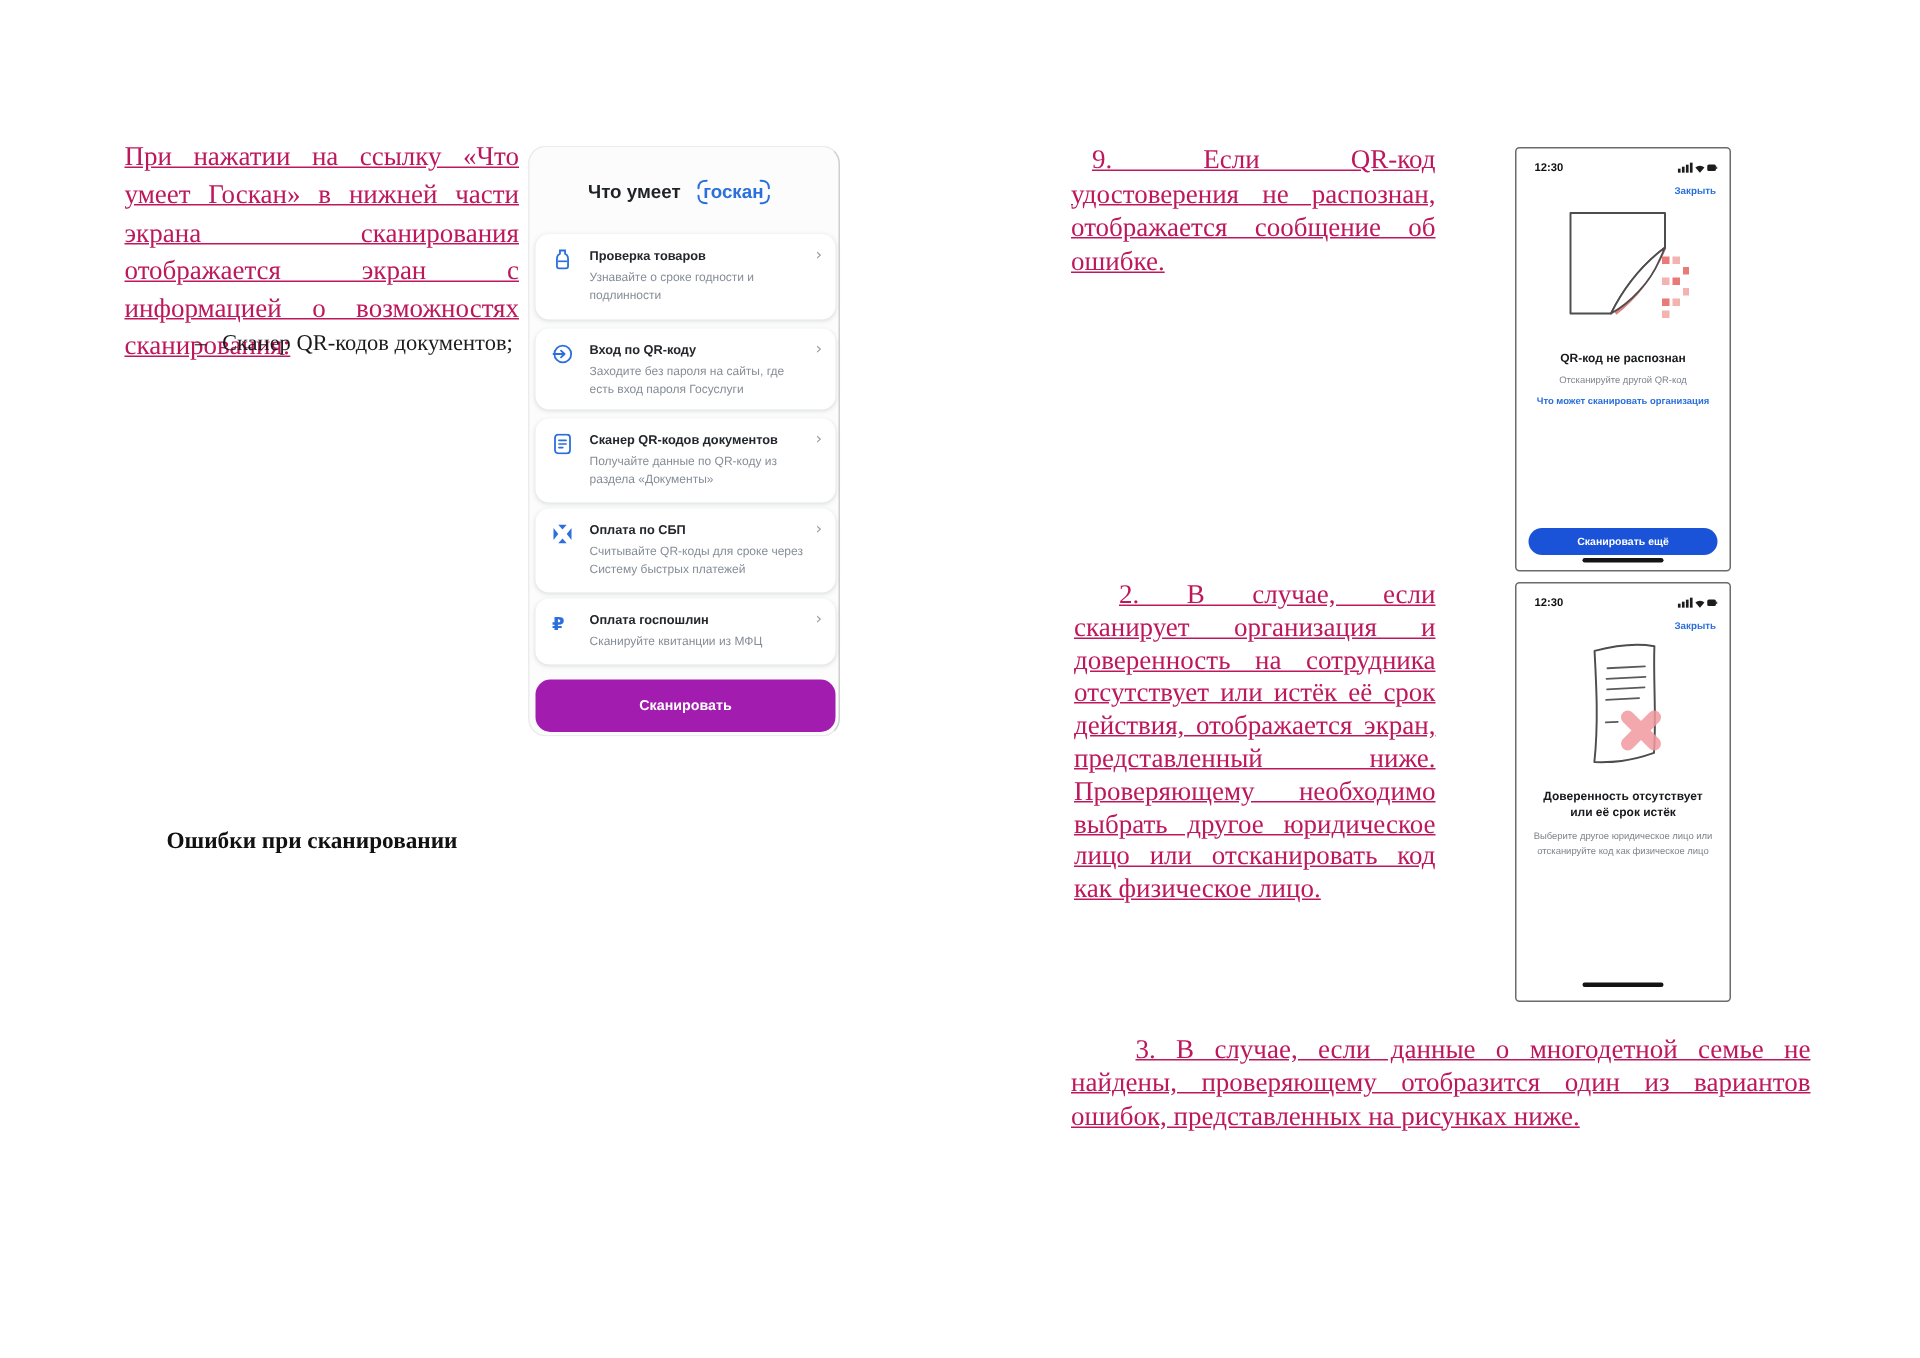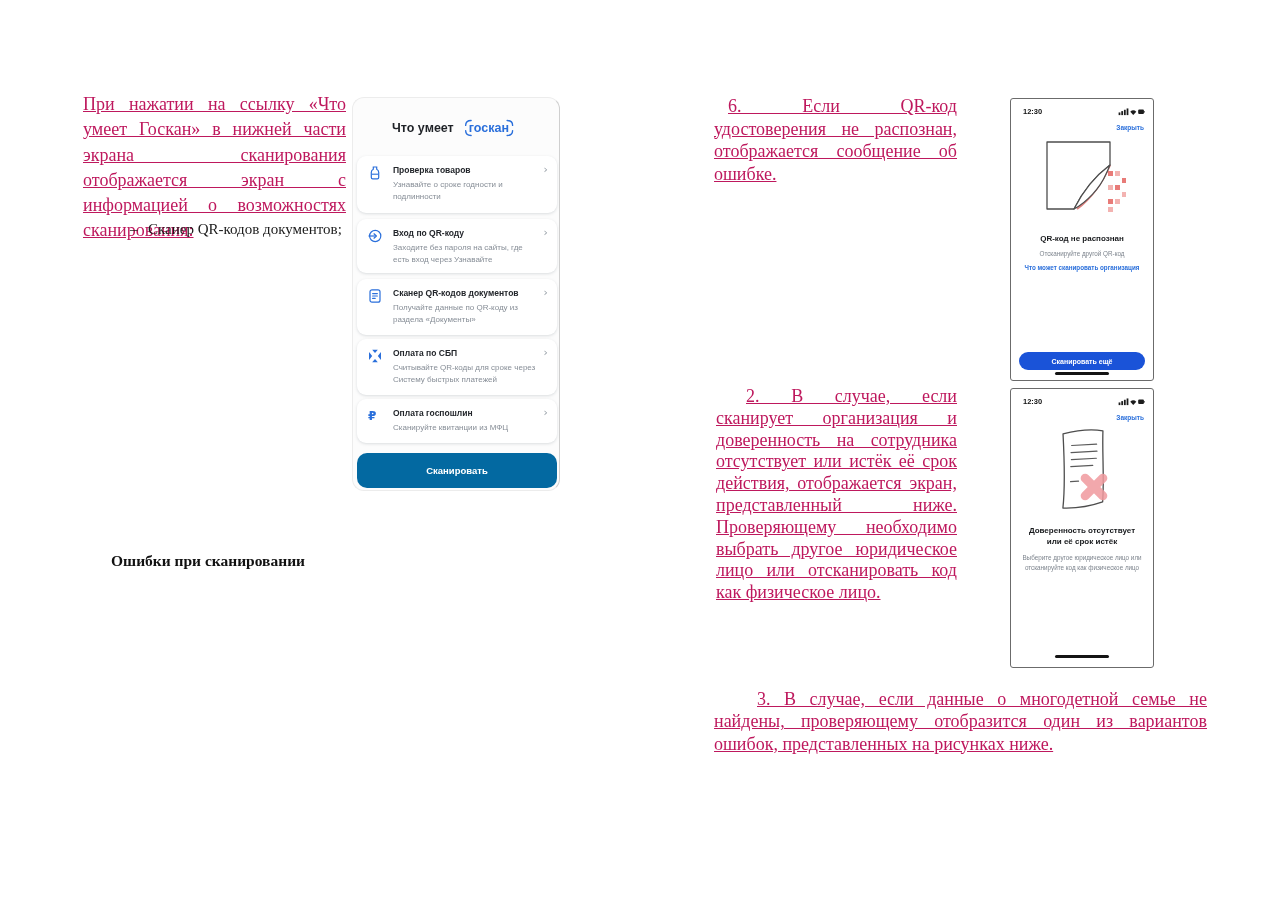--- a/index.html
+++ b/index.html
@@ -30,21 +30,21 @@
 
   .card { position:absolute; left:4px; width:200px; background:#ffffff; border-radius:9px;
           box-shadow:0 1px 3px rgba(120,130,140,0.25); padding:9px 20px 8px 36px; }
   .card-icon { position:absolute; left:11px; top:10px; width:14px; height:14px; color:#2a6fdb; }
   .card-title { font-size:8.5px; font-weight:bold; color:#23262b; line-height:1.3; }
   .card-sub   { font-size:8px; color:#868d96; line-height:1.5; margin-top:3px; }
   .chev { position:absolute; right:9px; top:8px; color:#98a0a8; font-size:11px; line-height:1; font-family:"DejaVu Sans",sans-serif; }
   .ruble-glyph { font-size:12px; font-weight:bold; color:#2a6fdb; font-family:"DejaVu Sans",sans-serif; line-height:14px; }
 
   .scan-btn { position:absolute; left:4px; top:355px; width:200px; height:35px; border:none;
-              border-radius:10px; background:#0369a1; color:#ffffff; font-size:9.5px; font-weight:bold;
+              border-radius:10px; background:#a21caf; color:#ffffff; font-size:9.5px; font-weight:bold;
               font-family:"Liberation Sans", sans-serif; display:flex; align-items:center; justify-content:center; cursor:pointer; }
 
   
   .phone { position:absolute; width:144px; background:#ffffff; border:1px solid #6b6b6b;
            border-radius:3px; font-family:"Liberation Sans", sans-serif; }
   .phone-1 { left:1010px; top:98px;  height:283px; }
   .phone-2 { left:1010px; top:388px; height:280px; }
   .p-time  { position:absolute; left:12px; top:8px; font-size:7.5px; font-weight:bold; color:#111; }
   .p-status{ position:absolute; right:8px; top:9px; width:27px; height:8px; }
   .p-close { position:absolute; right:9px; top:25px; font-size:6.5px; font-weight:bold; color:#2a6fdb; cursor:pointer; }
@@ -94,21 +94,21 @@
 
   <div class="card" style="top:121px;height:54px;">
     <span class="card-icon">
       <svg viewBox="0 0 14 14" fill="none">
           <circle cx="7.2" cy="7" r="5.6" stroke="#2a6fdb" stroke-width="1.2"></circle>
           <path d="M0.5,7 h7.5" stroke="#2a6fdb" stroke-width="1.2"></path>
           <path d="M6,4.8 L8.4,7 L6,9.2" stroke="#2a6fdb" stroke-width="1.2" fill="none" stroke-linecap="round" stroke-linejoin="round"></path>
         </svg>
     </span>
     <div class="card-title">Вход по QR-коду</div>
-    <div class="card-sub">Заходите без пароля на сайты, где есть вход через Узнавайте</div>
+    <div class="card-sub">Заходите без пароля на сайты, где есть вход пароля Госуслуги</div>
     <span class="chev">›</span>
   </div>
 
   <div class="card" style="top:181px;height:56px;">
     <span class="card-icon">
       <svg viewBox="0 0 14 14" fill="none">
           <rect x="2" y="0.8" width="10" height="12.4" rx="2" stroke="#2a6fdb" stroke-width="1.2"></rect>
           <path d="M4.6,4.6 h4.8 M4.6,7 h4.8 M4.6,9.4 h2.6" stroke="#2a6fdb" stroke-width="1.1" stroke-linecap="round"></path>
         </svg>
     </span>
@@ -134,21 +134,21 @@
   <div class="card" style="top:301px;height:44px;">
     <span class="card-icon ruble-glyph">₽</span>
     <div class="card-title">Оплата госпошлин</div>
     <div class="card-sub">Сканируйте квитанции из МФЦ</div>
     <span class="chev">›</span>
   </div>
 
   <button class="scan-btn">Сканировать</button>
 </div>
 
-<p class="serif-block item1">6. Если QR-код удостоверения не распознан, отображается сообщение об ошибке.</p>
+<p class="serif-block item1">9. Если QR-код удостоверения не распознан, отображается сообщение об ошибке.</p>
 <p class="serif-block item2">2. В случае, если сканирует организация и доверенность на сотрудника отсутствует или истёк её срок действия, отображается экран, представленный ниже. Проверяющему необходимо выбрать другое юридическое лицо или отсканировать код как физическое лицо.</p>
 <p class="serif-block item3">3. В случае, если данные о многодетной семье не найдены, проверяющему отобразится один из вариантов ошибок, представленных на рисунках ниже.</p>
 
 <div class="phone phone-1">
   <span class="p-time">12:30</span>
   <svg class="p-status" viewBox="0 0 30 9">
     <rect x="0.5" y="5" width="2" height="3" fill="#1c1c1c"></rect>
       <rect x="3.5" y="3.5" width="2" height="4.5" fill="#1c1c1c"></rect>
     <rect x="6.5" y="2" width="2" height="6" fill="#1c1c1c"></rect>
       <rect x="9.5" y="0.5" width="2" height="7.5" fill="#1c1c1c"></rect>

